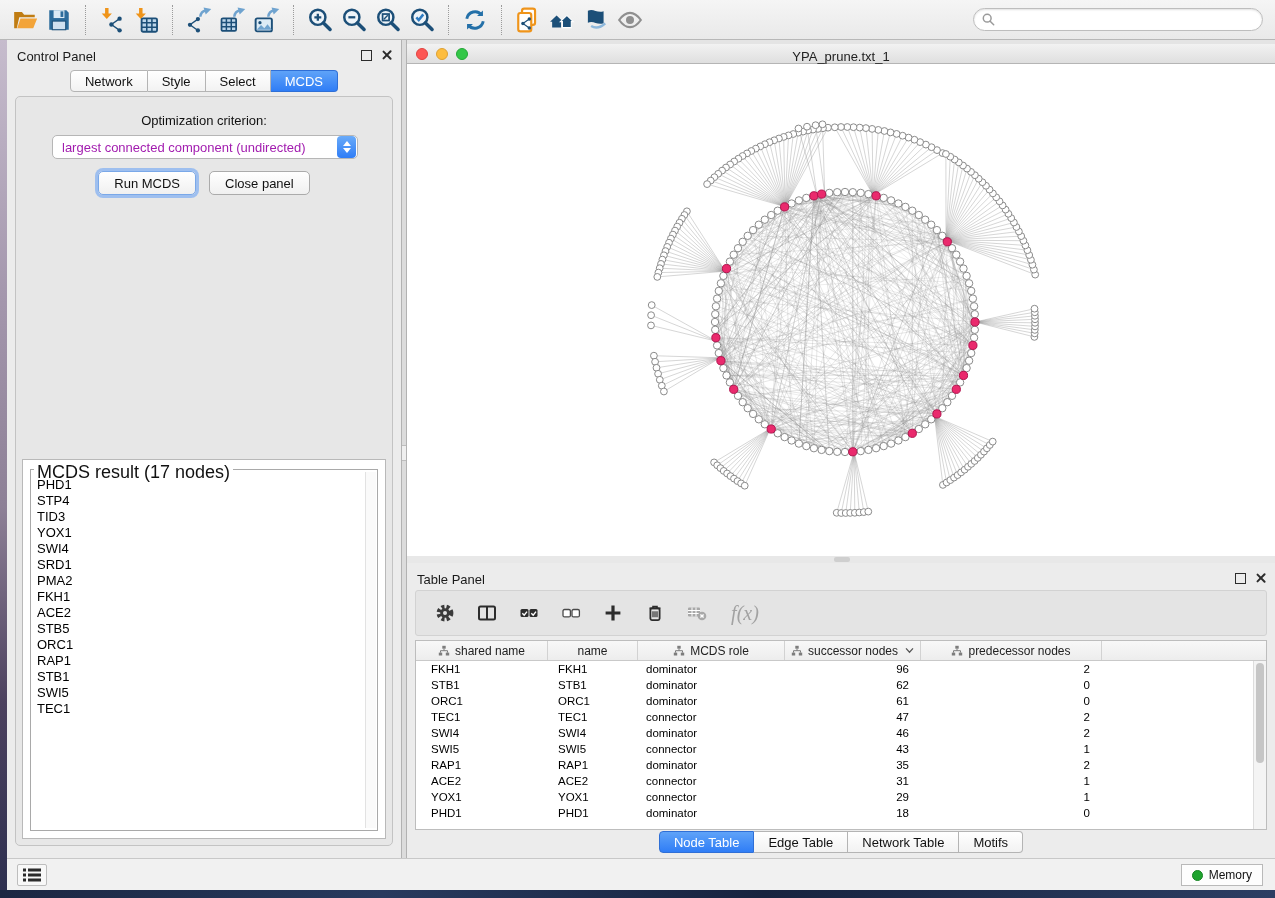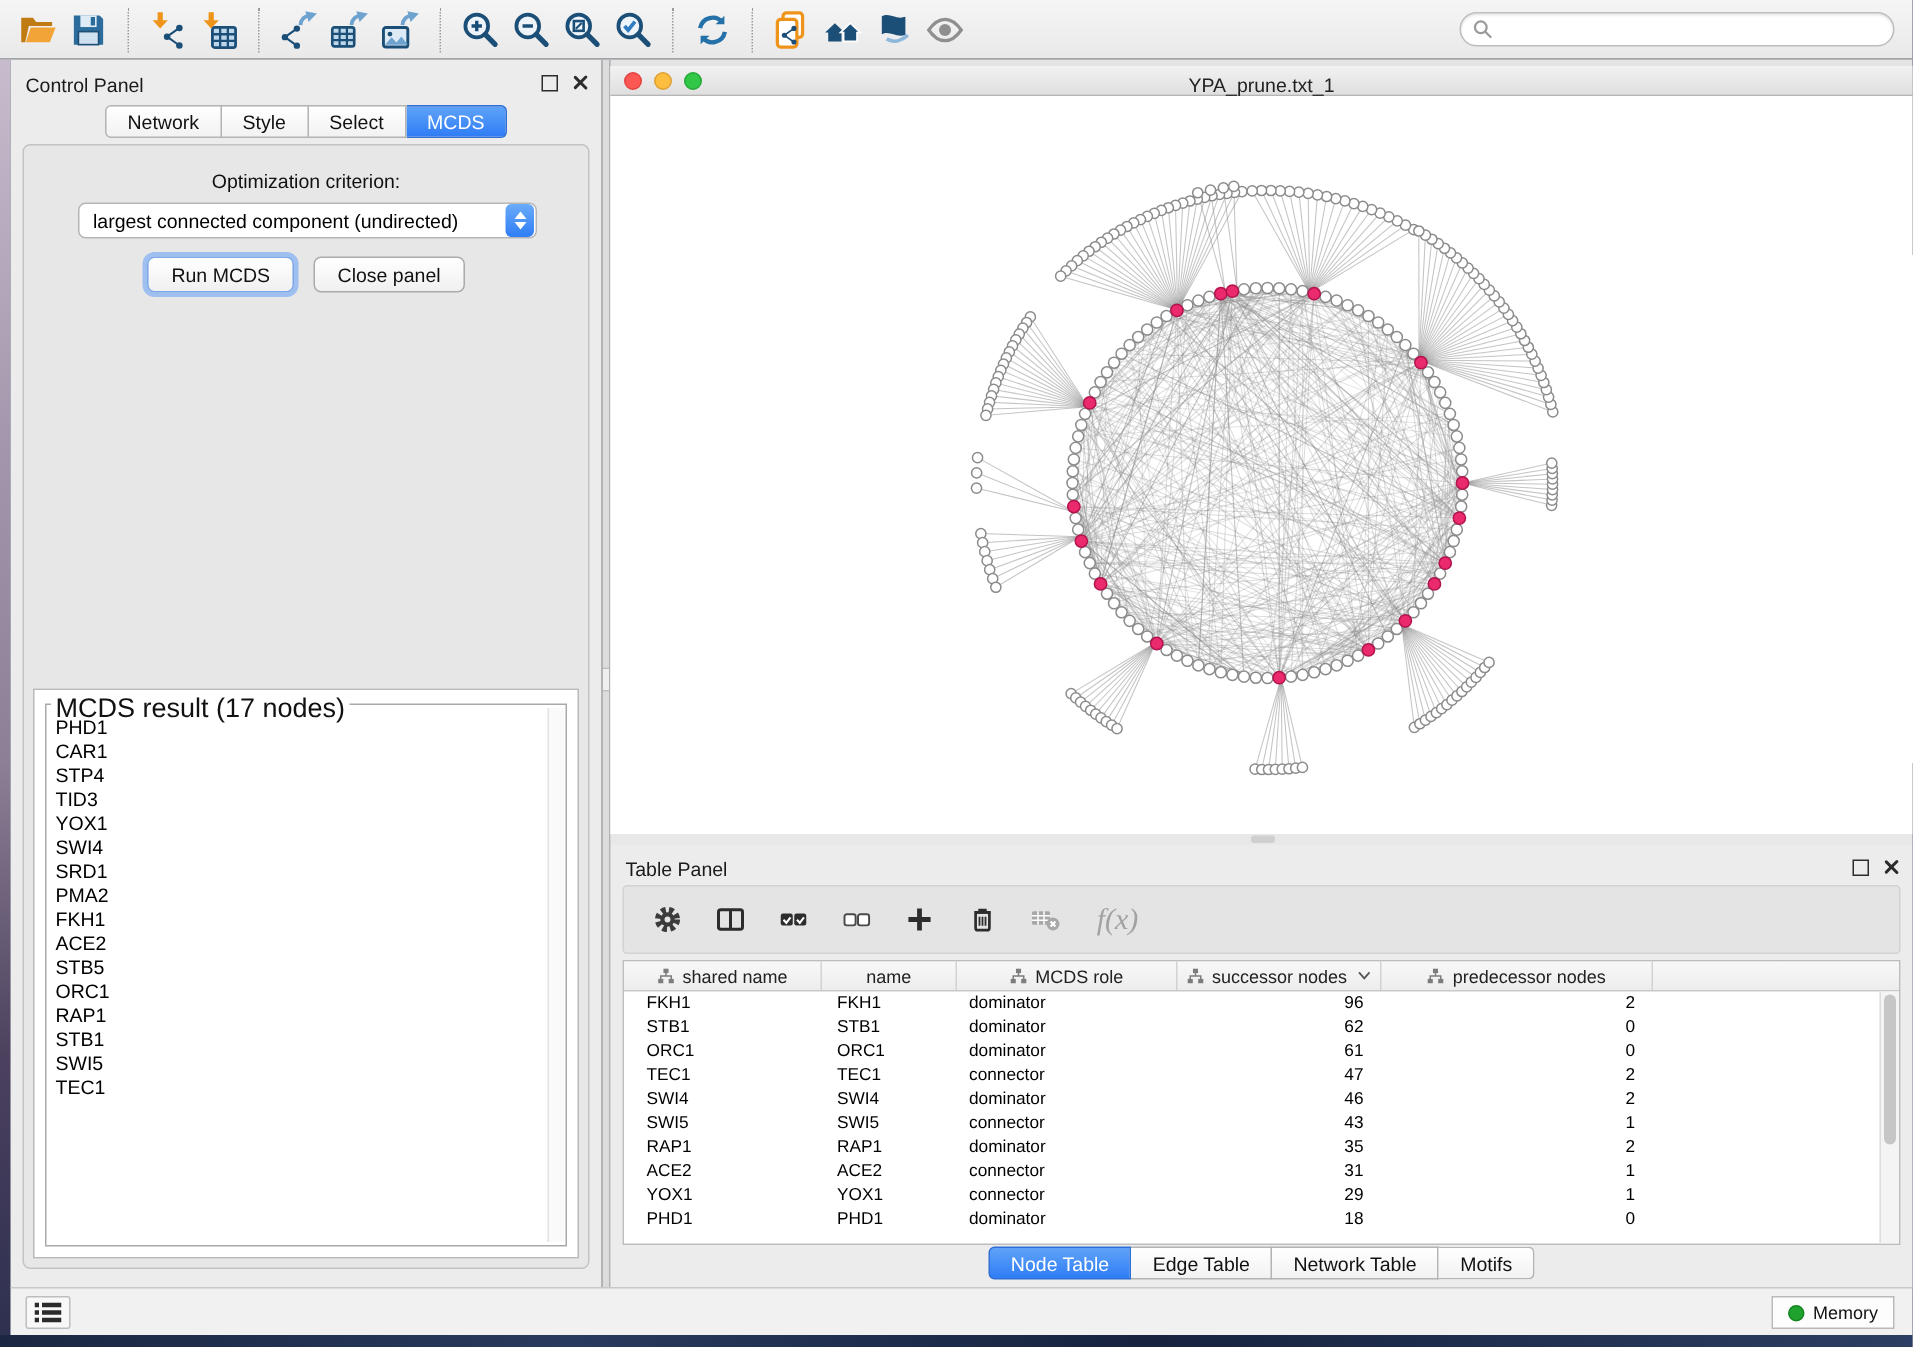--- a/index.html
+++ b/index.html
@@ -40,21 +40,21 @@
     border:1px solid #b4b4b4; border-left:none; font-size:13px; color:#111; display:flex; align-items:center; cursor:pointer; }
   .seg-tab:first-child { border-left:1px solid #b4b4b4; border-radius:4px 0 0 4px; }
   .seg-tab:last-child { border-radius:0 4px 4px 0; }
   .seg-tab.active { background:linear-gradient(180deg,#5fa3f8,#2f7df6); color:#fff; border-color:#2f6fd6; }
 
   #cp-body { position:absolute; left:8px; top:56px; width:378px; bottom:12px;
     background:#e7e7e7; border:1px solid #c3c3c3; border-radius:5px; }
   #opt-label { position:absolute; left:0; right:0; top:16px; text-align:center; font-size:13px; color:#111; }
   #opt-select { position:absolute; left:36px; top:38px; width:306px; height:24px; background:#fff;
     border:1px solid #b6b6b6; border-radius:5px; display:flex; align-items:center; cursor:pointer; }
-  #opt-select .sel-text { flex:1; font-size:13px; padding-left:9px; color:#000000; white-space:nowrap; }
+  #opt-select .sel-text { flex:1; font-size:13px; padding-left:9px; color:#a21caf; white-space:nowrap; }
   #opt-select .sel-step { width:19px; height:22px; margin-right:1px; border-radius:4px;
     background:linear-gradient(180deg,#6aabf9,#2f7df6); display:flex; flex-direction:column; align-items:center; justify-content:center; gap:2px; }
   .tri-up { width:0; height:0; border-left:4px solid transparent; border-right:4px solid transparent; border-bottom:5px solid #fff; }
   .tri-dn { width:0; height:0; border-left:4px solid transparent; border-right:4px solid transparent; border-top:5px solid #fff; }
   #btn-row { position:absolute; left:0; right:0; top:74px; display:flex; justify-content:center; gap:13px; }
   .mac-btn { height:24px; padding:0 15px; font-size:13px; color:#111; background:linear-gradient(180deg,#ffffff,#f0f0f0);
     border:1px solid #ababab; border-radius:5px; cursor:pointer; font-family:"Liberation Sans",sans-serif; }
   .mac-btn.focused { box-shadow:0 0 0 3px rgba(110,165,245,.6); border-color:#7aa8e8; }
 
   #result-wrap { position:absolute; left:6px; right:6px; top:362px; bottom:6px; background:#fff; border:1px solid #b9b9b9; }
@@ -314,21 +314,20 @@
     </div>
     <div id="btn-row">
       <button class="mac-btn focused">Run MCDS</button>
       <button class="mac-btn">Close panel</button>
     </div>
     <div id="result-wrap">
       <div id="result-group">
         <span id="result-title">MCDS result (17 nodes)</span>
         <div id="result-list">
             <div class="mcds-item">PHD1</div>
-            <div class="mcds-item">CAR1</div>
             <div class="mcds-item">STP4</div>
             <div class="mcds-item">TID3</div>
             <div class="mcds-item">YOX1</div>
             <div class="mcds-item">SWI4</div>
             <div class="mcds-item">SRD1</div>
             <div class="mcds-item">PMA2</div>
             <div class="mcds-item">FKH1</div>
             <div class="mcds-item">ACE2</div>
             <div class="mcds-item">STB5</div>
             <div class="mcds-item">ORC1</div>

